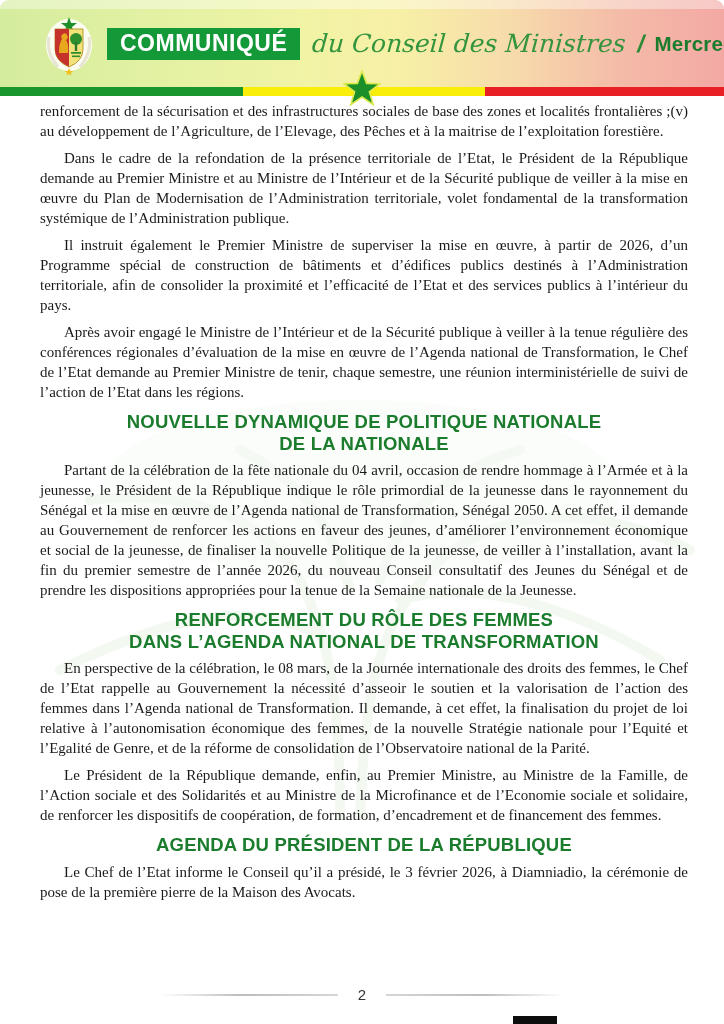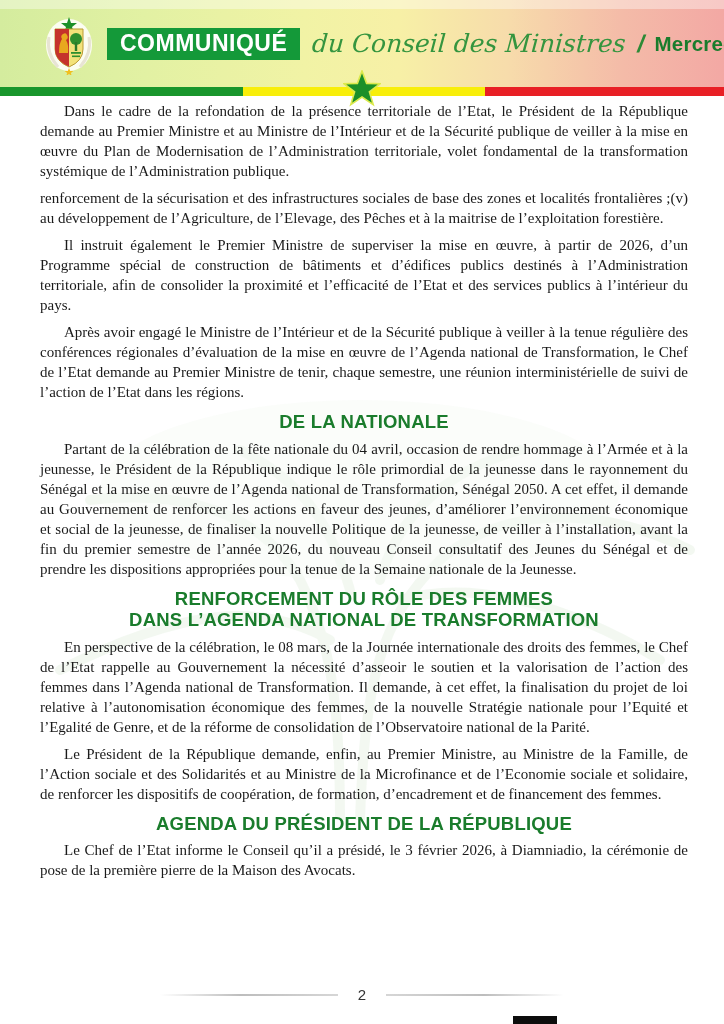--- a/index.html
+++ b/index.html
@@ -2,20 +2,21 @@
 <html lang="fr"><head>
 <meta charset="utf-8">
 <style>
   html,body{margin:0;padding:0;background:#ffffff;}
   .page{
     position:relative;
     width:724px;height:1024px;
     background:#ffffff;
     overflow:hidden;
     font-family:"Liberation Serif", serif;
+    border-radius:9px;
   }
 
   
   .header-band{
     position:absolute;top:0;left:0;width:724px;height:87px;
     background:linear-gradient(90deg,#d4ec9e 0%,#e2f1a3 20%,#f1f3a5 42%,#f7f0a6 55%,#f7dcab 70%,#f4bba8 86%,#f3a8a4 100%);
   }
   .header-band::before{
     content:"";position:absolute;top:0;left:0;right:0;height:9px;
     background:rgba(255,255,255,.38);
@@ -151,25 +152,26 @@
   <div class="flag-stripe">
     <div class="seg" style="width:243px;background:#19962c"></div>
     <div class="seg" style="width:242px;background:#f8ee0a"></div>
     <div class="seg" style="width:239px;background:#e81f25"></div>
   </div>
   <svg class="flag-star" viewBox="0 0 38 37" aria-hidden="true">
     <polygon points="19,1 23.6,13.4 36.8,13.8 26.4,21.8 30.2,34.6 19,27 7.8,34.6 11.6,21.8 1.2,13.8 14.4,13.4" fill="#1b8f28" stroke="#dce94c" stroke-width="1.6"></polygon>
   </svg>
 
   <main class="doc-main">
+      <p class="body-par no-indent">renforcement de la sécurisation et des infrastructures sociales de base des zones et localités frontalières ;(v) au développement de l’Agriculture, de l’Elevage, des Pêches et à la maitrise de l’exploitation forestière.</p>
       <p class="body-par">Dans le cadre de la refondation de la présence territoriale de l’Etat, le Président de la République demande au Premier Ministre et au Ministre de l’Intérieur et de la Sécurité publique de veiller à la mise en œuvre du Plan de Modernisation de l’Administration territoriale, volet fondamental de la transformation systémique de l’Administration publique.</p>
-      <p class="body-par no-indent">renforcement de la sécurisation et des infrastructures sociales de base des zones et localités frontalières ;(v) au développement de l’Agriculture, de l’Elevage, des Pêches et à la maitrise de l’exploitation forestière.</p>
       <p class="body-par">Il instruit également le Premier Ministre de superviser la mise en œuvre, à partir de 2026, d’un Programme spécial de construction de bâtiments et d’édifices publics destinés à l’Administration territoriale, afin de consolider la proximité et l’efficacité de l’Etat et des services publics à l’intérieur du pays.</p>
       <p class="body-par">Après avoir engagé le Ministre de l’Intérieur et de la Sécurité publique à veiller à la tenue régulière des conférences régionales d’évaluation de la mise en œuvre de l’Agenda national de Transformation, le Chef de l’Etat demande au Premier Ministre de tenir, chaque semestre, une réunion interministérielle de suivi de l’action de l’Etat dans les régions.</p>
       <h2 class="section-heading">
+        <div>NOUVELLE DYNAMIQUE DE POLITIQUE NATIONALE</div>
         <div>DE LA NATIONALE</div>
       </h2>
       <p class="body-par">Partant de la célébration de la fête nationale du 04 avril, occasion de rendre hommage à l’Armée et à la jeunesse, le Président de la République indique le rôle primordial de la jeunesse dans le rayonnement du Sénégal et la mise en œuvre de l’Agenda national de Transformation, Sénégal 2050. A cet effet, il demande au Gouvernement de renforcer les actions en faveur des jeunes, d’améliorer l’environnement économique et social de la jeunesse, de finaliser la nouvelle Politique de la jeunesse, de veiller à l’installation, avant la fin du premier semestre de l’année 2026, du nouveau Conseil consultatif des Jeunes du Sénégal et de prendre les dispositions appropriées pour la tenue de la Semaine nationale de la Jeunesse.</p>
       <h2 class="section-heading">
         <div>RENFORCEMENT DU RÔLE DES FEMMES</div>
         <div>DANS L’AGENDA NATIONAL DE TRANSFORMATION</div>
       </h2>
       <p class="body-par">En perspective de la célébration, le 08 mars, de la Journée internationale des droits des femmes, le Chef de l’Etat rappelle au Gouvernement la nécessité d’asseoir le soutien et la valorisation de l’action des femmes dans l’Agenda national de Transformation. Il demande, à cet effet, la finalisation du projet de loi relative à l’autonomisation économique des femmes, de la nouvelle Stratégie nationale pour l’Equité et l’Egalité de Genre, et de la réforme de consolidation de l’Observatoire national de la Parité.</p>
       <p class="body-par">Le Président de la République demande, enfin, au Premier Ministre, au Ministre de la Famille, de l’Action sociale et des Solidarités et au Ministre de la Microfinance et de l’Economie sociale et solidaire, de renforcer les dispositifs de coopération, de formation, d’encadrement et de financement des femmes.</p>
       <h2 class="section-heading">

